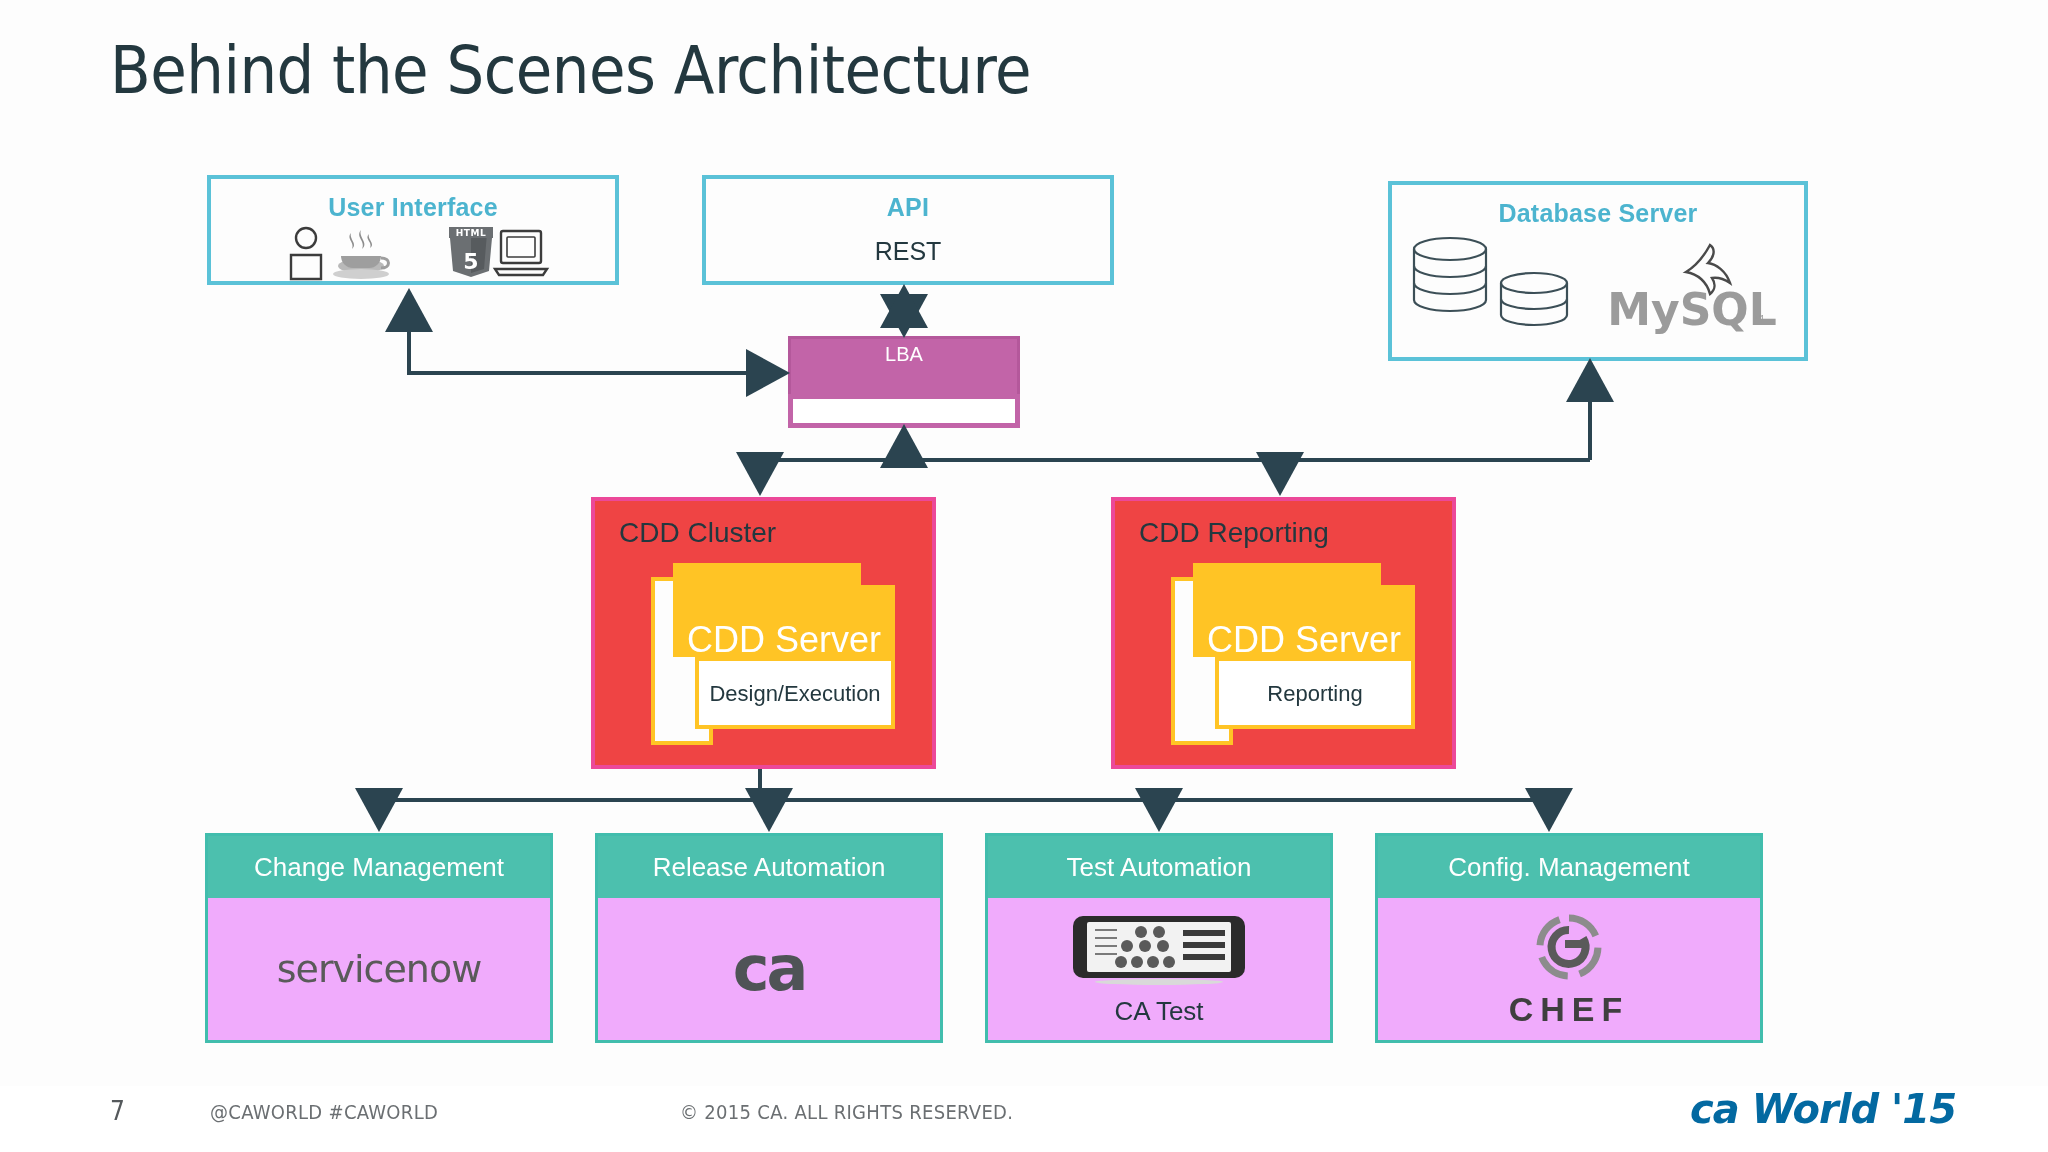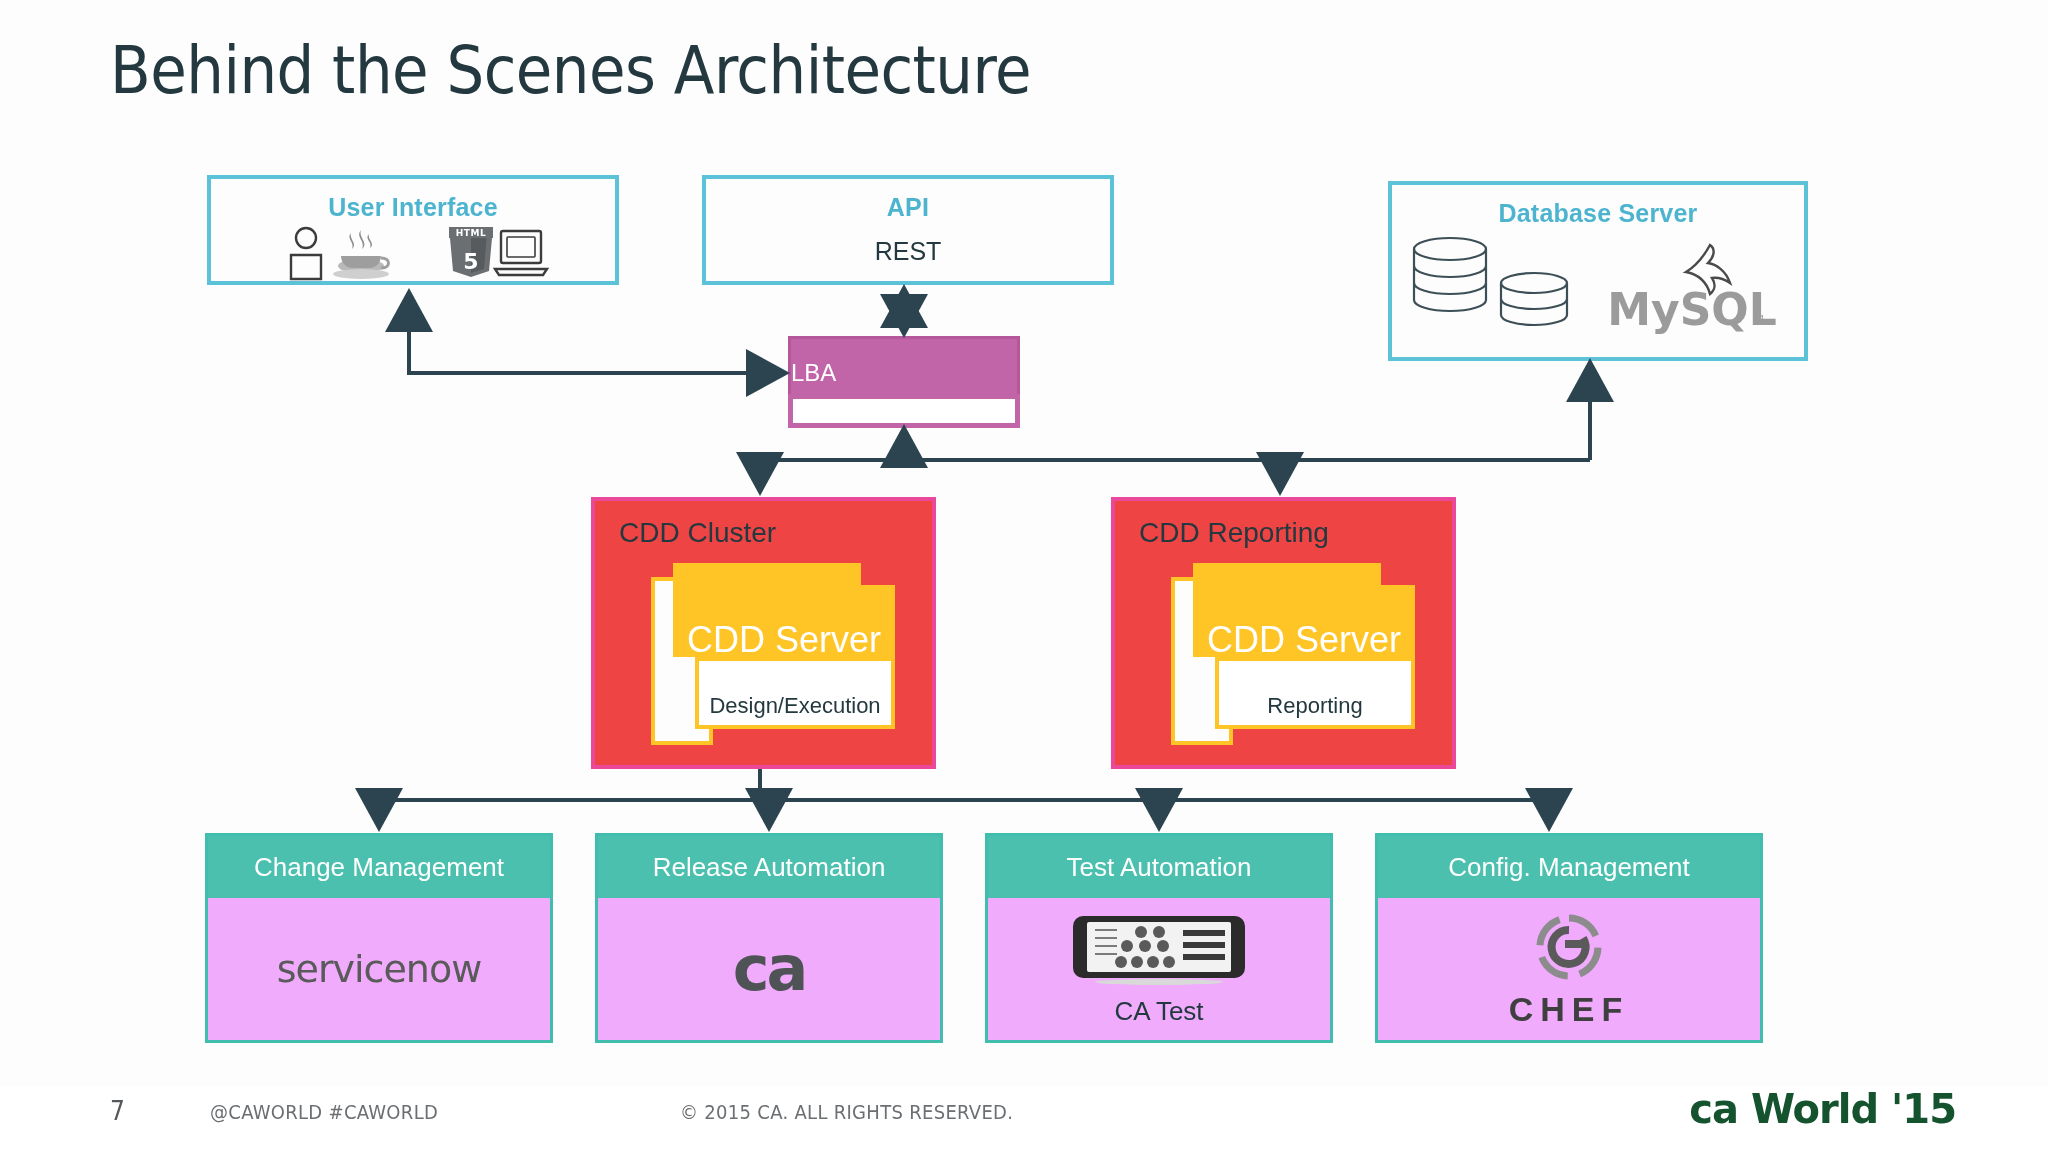--- a/index.html
+++ b/index.html
@@ -46,22 +46,22 @@
   }
 
   
   #lba{
     left:788px;top:336px;width:232px;height:78px;
     background:#c264a8;
     border:3px solid #b4589b;
     box-sizing:border-box;
   }
   #lba-label{
-    position:absolute;left:0;right:0;top:20px;
-    color:#ffffff;font-size:24px;
+    position:absolute;left:0;right:0;top:4px;text-align:center;
+    color:#ffffff;font-size:20px;
   }
   #lba-strip{
     position:absolute;left:788px;top:394px;width:232px;height:34px;
     background:#ffffff;border:5px solid #c264a8;box-sizing:border-box;
   }
 
   
   .yellowbox{
     border:4px solid #ec4899;
     background:#ef4444;
@@ -88,21 +88,21 @@
   .card-main-label{
     position:absolute;left:22px;top:56px;width:222px;
     text-align:center;color:#ffffff;font-size:36px;
   }
   .card-body{
     position:absolute;left:44px;top:94px;width:200px;height:72px;
     background:#ffffff;border:4px solid #ffc425;box-sizing:border-box;
   }
   .card-body-label{
     position:absolute;left:44px;top:118px;width:200px;
-    text-align:center;color:#23383f;font-size:22px;margin-top:12px;
+    text-align:center;color:#23383f;font-size:22px;
   }
 
   
   .toolbox{
     border:3px solid #41bdad;
     background:#fdfdfd;
     box-sizing:border-box;
   }
   .tool-head{
     position:absolute;left:0;right:0;top:0;height:62px;
@@ -127,23 +127,23 @@
   .foot{
     position:absolute;bottom:28px;
     color:#6b6f72;font-size:20px;letter-spacing:.3px;
     font-family:"DejaVu Sans Condensed","Liberation Sans",sans-serif;
   }
   #foot-page{left:110px;color:#55595c;font-size:26px;bottom:26px;}
   #foot-social{left:210px;}
   #foot-copy{left:680px;}
   #foot-logo{
     position:absolute;right:92px;bottom:20px;
-    color:#14532d;font-size:40px;font-weight:bold;
+    color:#0369a1;font-size:40px;font-weight:bold;
     font-family:"DejaVu Sans","Liberation Sans",sans-serif;
-    letter-spacing:-1px;white-space:nowrap;
+    letter-spacing:-1px;white-space:nowrap;font-style:italic;
   }
 
   
   .sn-logo{font-size:38px;color:#5a5a5a;letter-spacing:-1px;font-family:"DejaVu Sans","Liberation Sans",sans-serif;}
   .ca-logo-row{display:flex;align-items:center;gap:18px;}
   .ca-mark{
     font-size:62px;font-weight:bold;color:#4f5356;line-height:.9;
     font-family:"DejaVu Sans","Liberation Sans",sans-serif;letter-spacing:-3px;
   }
   .ca-words{font-size:32px;color:#63686b;line-height:1.12;}

